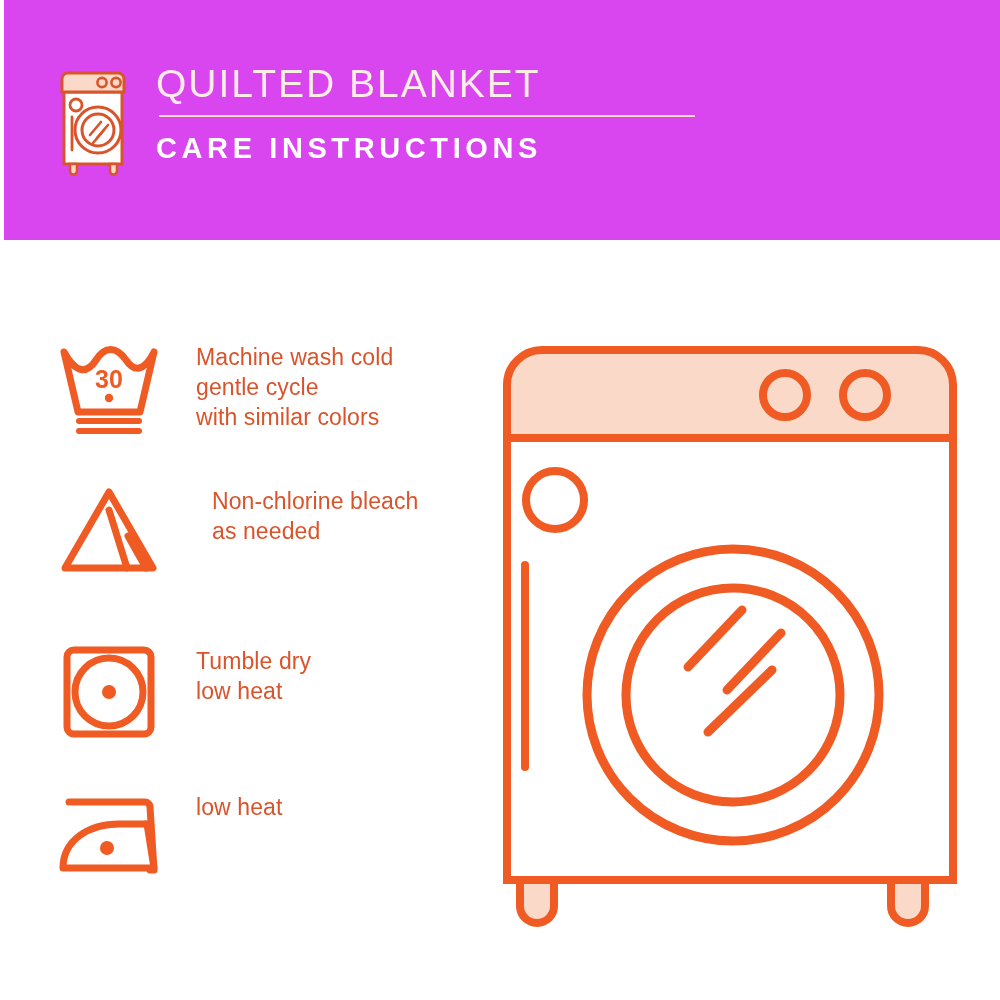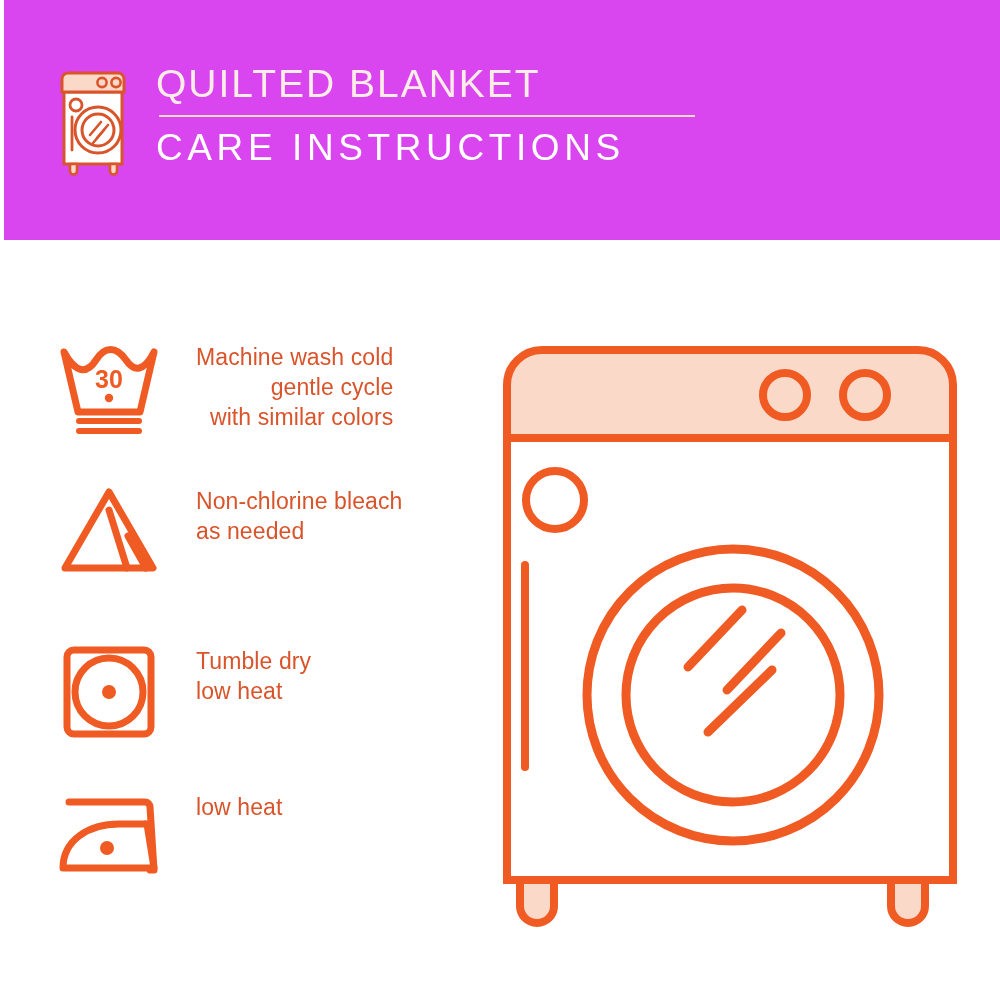--- a/index.html
+++ b/index.html
@@ -51,24 +51,24 @@
     white-space: nowrap;
   }
   #title-divider {
     height: 2px;
     background: #FBD9C8;
     width: 536px;
     margin: 9px 0 7px 3px;
   }
   #title-line2 {
     color: #FFFFFF;
-    font-size: 37px;
+    font-size: 29px;
     line-height: 48px;
     letter-spacing: 4.6px;
-    font-weight: 400;
+    font-weight: 700;
     white-space: nowrap;
   }
 
   
   #care-list {
     position: absolute;
     left: 0;
     top: 240px;
     width: 470px;
     height: 760px;
@@ -91,22 +91,22 @@
     margin-left: 30px;
     color: #D9542B;
     font-size: 23px;
     line-height: 30px;
     font-weight: 500;
     letter-spacing: 0.1px;
     padding-top: 2px;
   }
   .care-text div { white-space: nowrap; }
 
-  #row-wash   { top: 100px; text-align: right; }
-  #row-bleach { top: 244px; }
+  #row-wash   { top: 100px; }
+  #row-bleach { top: 244px; gap: 16px; }
   #row-dry    { top: 404px; }
   #row-iron   { top: 550px; }
 
   
   #machine-figure {
     position: absolute;
     left: 480px;
     top: 320px;
     width: 500px;
     height: 620px;

